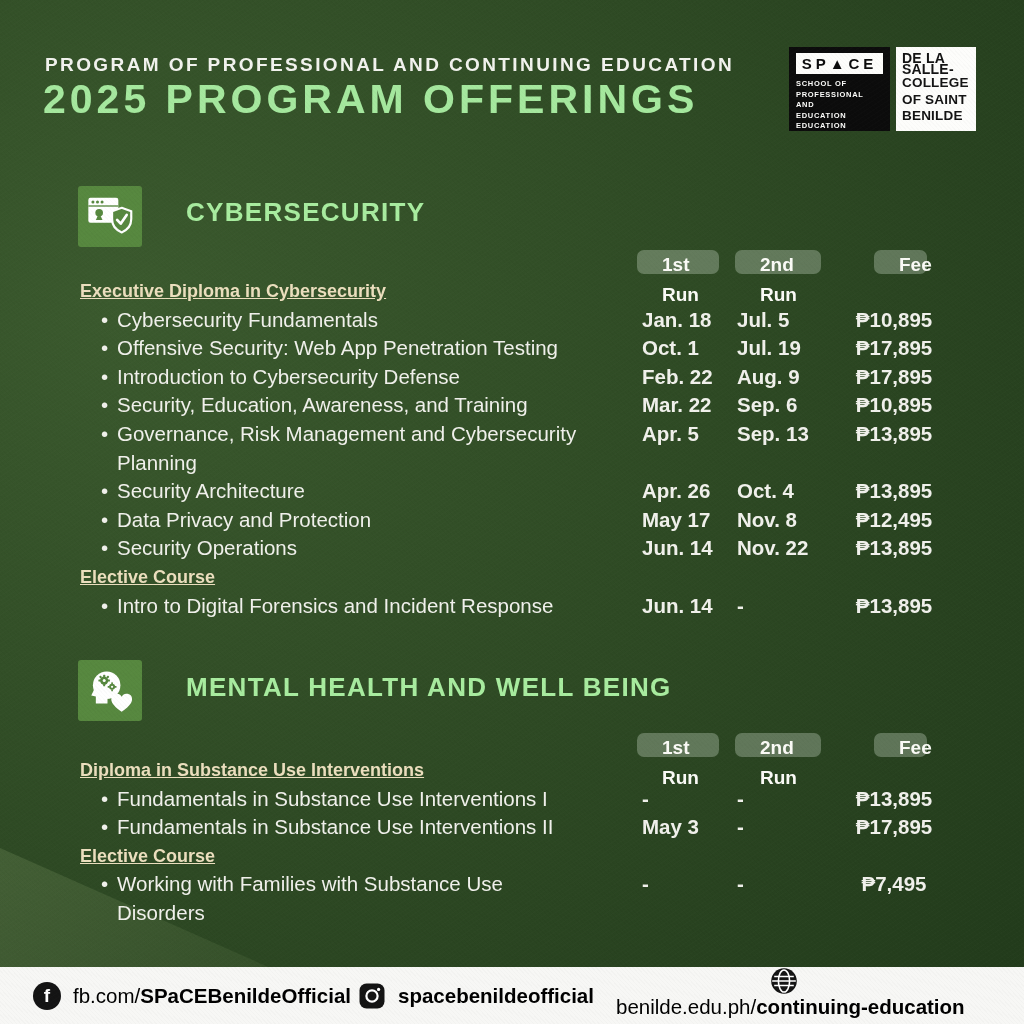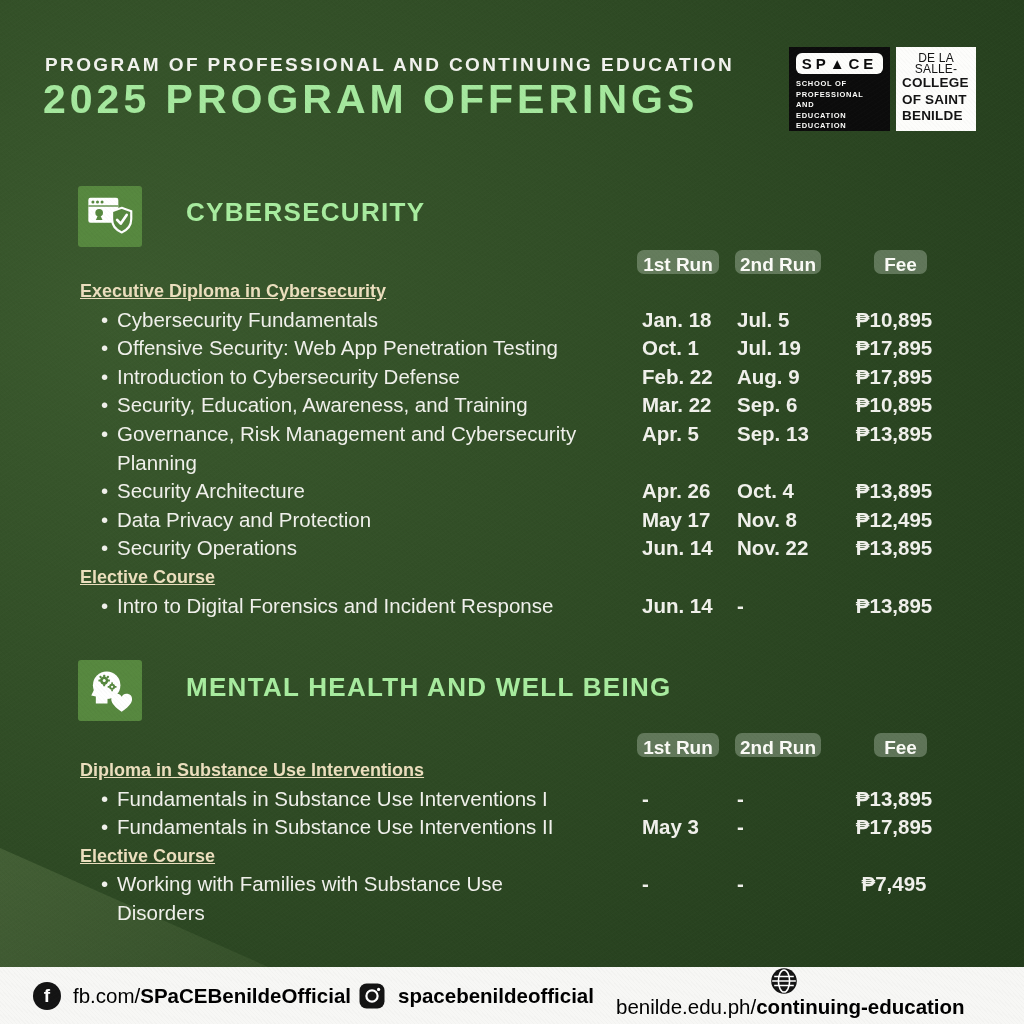--- a/index.html
+++ b/index.html
@@ -25,37 +25,37 @@
   
   .eyebrow{position:absolute;left:45px;top:54px;font-size:19px;font-weight:700;
     letter-spacing:2.4px;color:#f2f3ee;}
   .big-title{position:absolute;left:43px;top:76px;font-size:41px;font-weight:700;
     letter-spacing:4px;color:#a5e89e;}
 
   
   .space-logo{position:absolute;left:789px;top:47px;width:101px;height:84px;
     background:#0c0c0c;box-sizing:border-box;padding:6px 7px;}
   .space-word{background:#fdfdfb;color:#0c0c0c;font-weight:700;font-size:15px;
-    letter-spacing:4px;text-align:center;line-height:21px;height:21px;border-radius:6px;}
+    letter-spacing:4px;text-align:center;line-height:21px;height:21px;}
   .space-lines{margin-top:5px;color:#fdfdfb;font-size:7.5px;font-weight:700;
     letter-spacing:.7px;line-height:10.5px;}
   .benilde-logo{position:absolute;left:896px;top:47px;width:80px;height:84px;
     background:#fdfdfb;color:#141414;box-sizing:border-box;padding:6px 6px;}
-  .benilde-l1{font-size:12px;font-weight:400;letter-spacing:.2px;line-height:11px;text-align:center;}
+  .benilde-l1{font-size:14px;font-weight:700;letter-spacing:.2px;line-height:11px;}
   .benilde-l{font-size:13.5px;font-weight:700;letter-spacing:.2px;line-height:16.5px;}
 
   
   .sec-icon{position:absolute;width:64px;height:61px;background:#57883f;border-radius:3px;
     display:flex;align-items:center;justify-content:center;}
   .sec-title{position:absolute;font-size:26px;font-weight:700;letter-spacing:1.3px;color:#a8ec9f;}
 
   
-  .pill{position:absolute;height:24px;line-height:30px;text-align:center;
+  .pill{position:absolute;height:24px;line-height:30px;
     background:rgba(210,221,206,0.33);border-radius:7px;color:#fbfbf7;
-    font-size:19px;font-weight:700;box-sizing:border-box;}
+    font-size:19px;font-weight:700;box-sizing:border-box;padding-left:25px;}
 
   
   .tbl{position:absolute;left:80px;width:861px;}
   .grp-head{font-size:18px;font-weight:700;color:#ecdfbe;line-height:28.6px;text-decoration:underline;}
   .row{display:flex;align-items:flex-start;font-size:20.5px;line-height:28.6px;color:#f1f1ec;}
   .row .name{width:562px;box-sizing:border-box;padding-left:37px;position:relative;white-space:pre-line;}
   .row .name::before{content:"•";position:absolute;left:21px;top:0;color:#f1f1ec;}
   .row .r1{width:95px;font-weight:600;}
   .row .r2{width:110px;font-weight:600;}
   .row .fee{width:94px;text-align:center;font-weight:700;}

